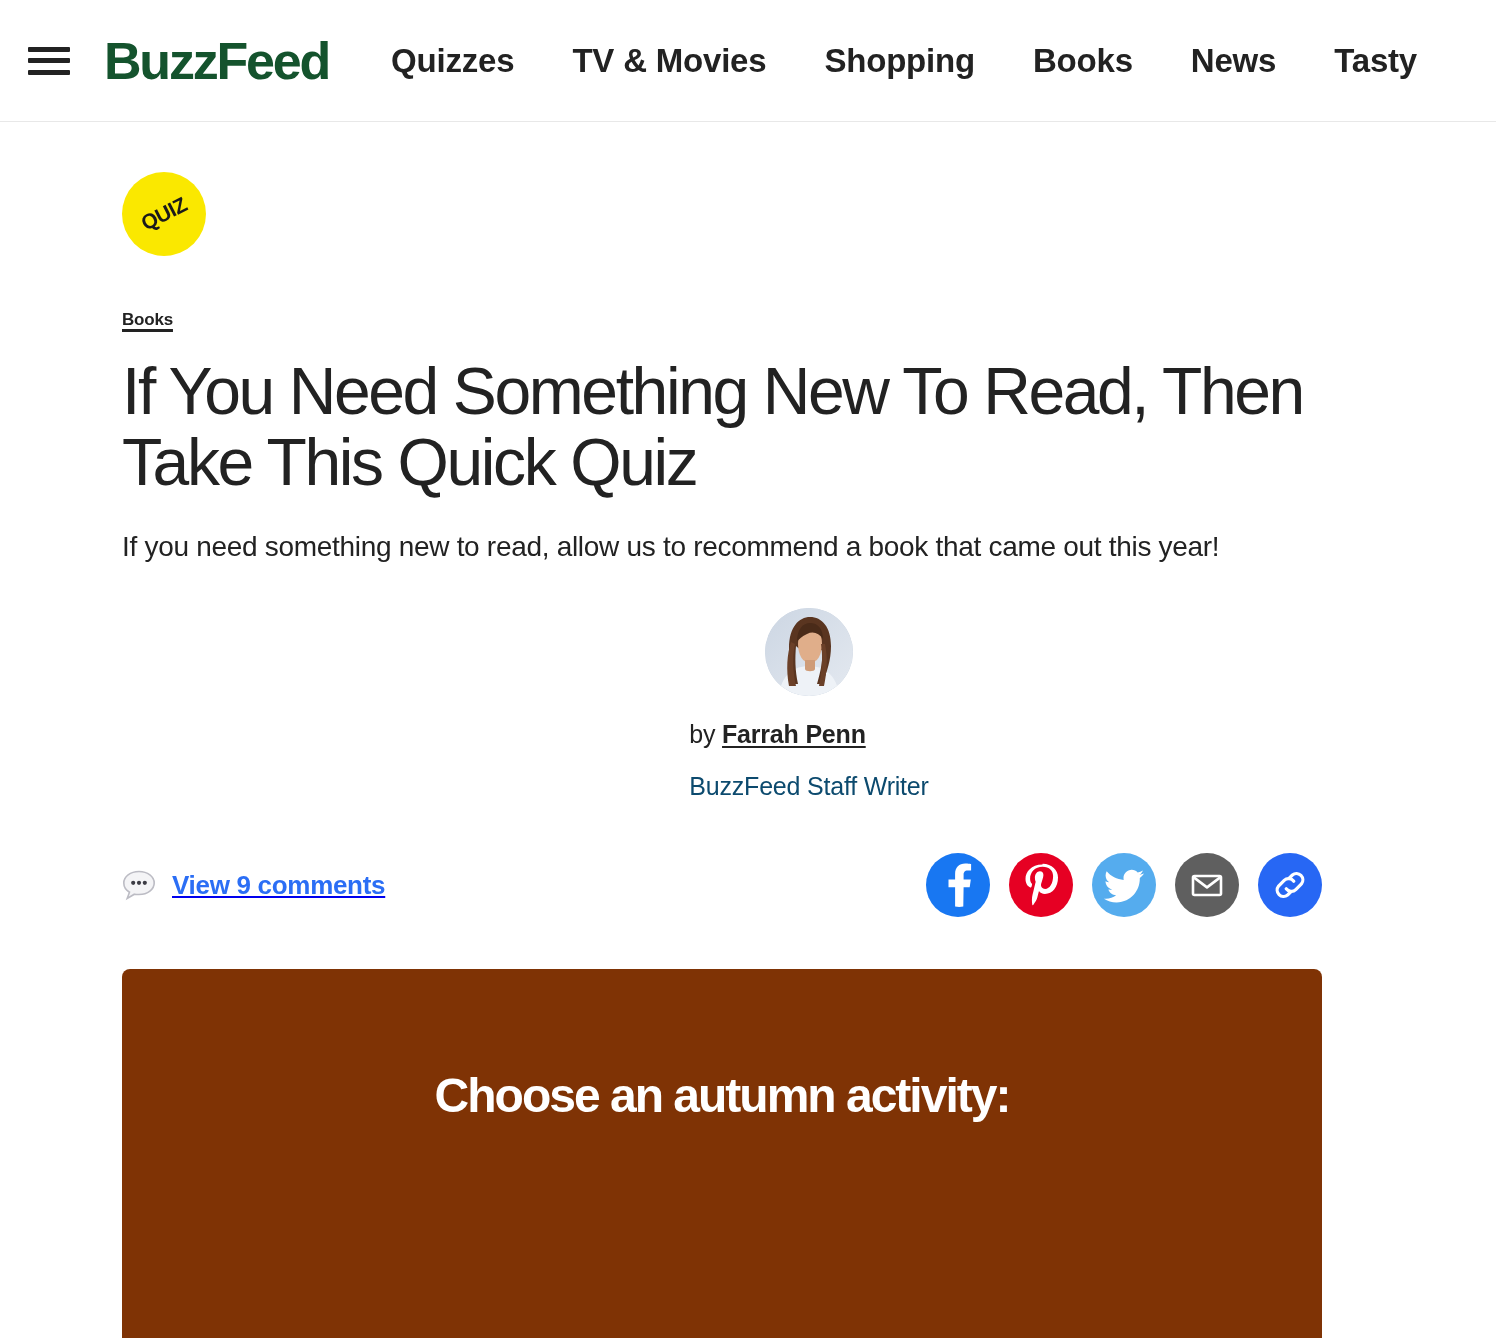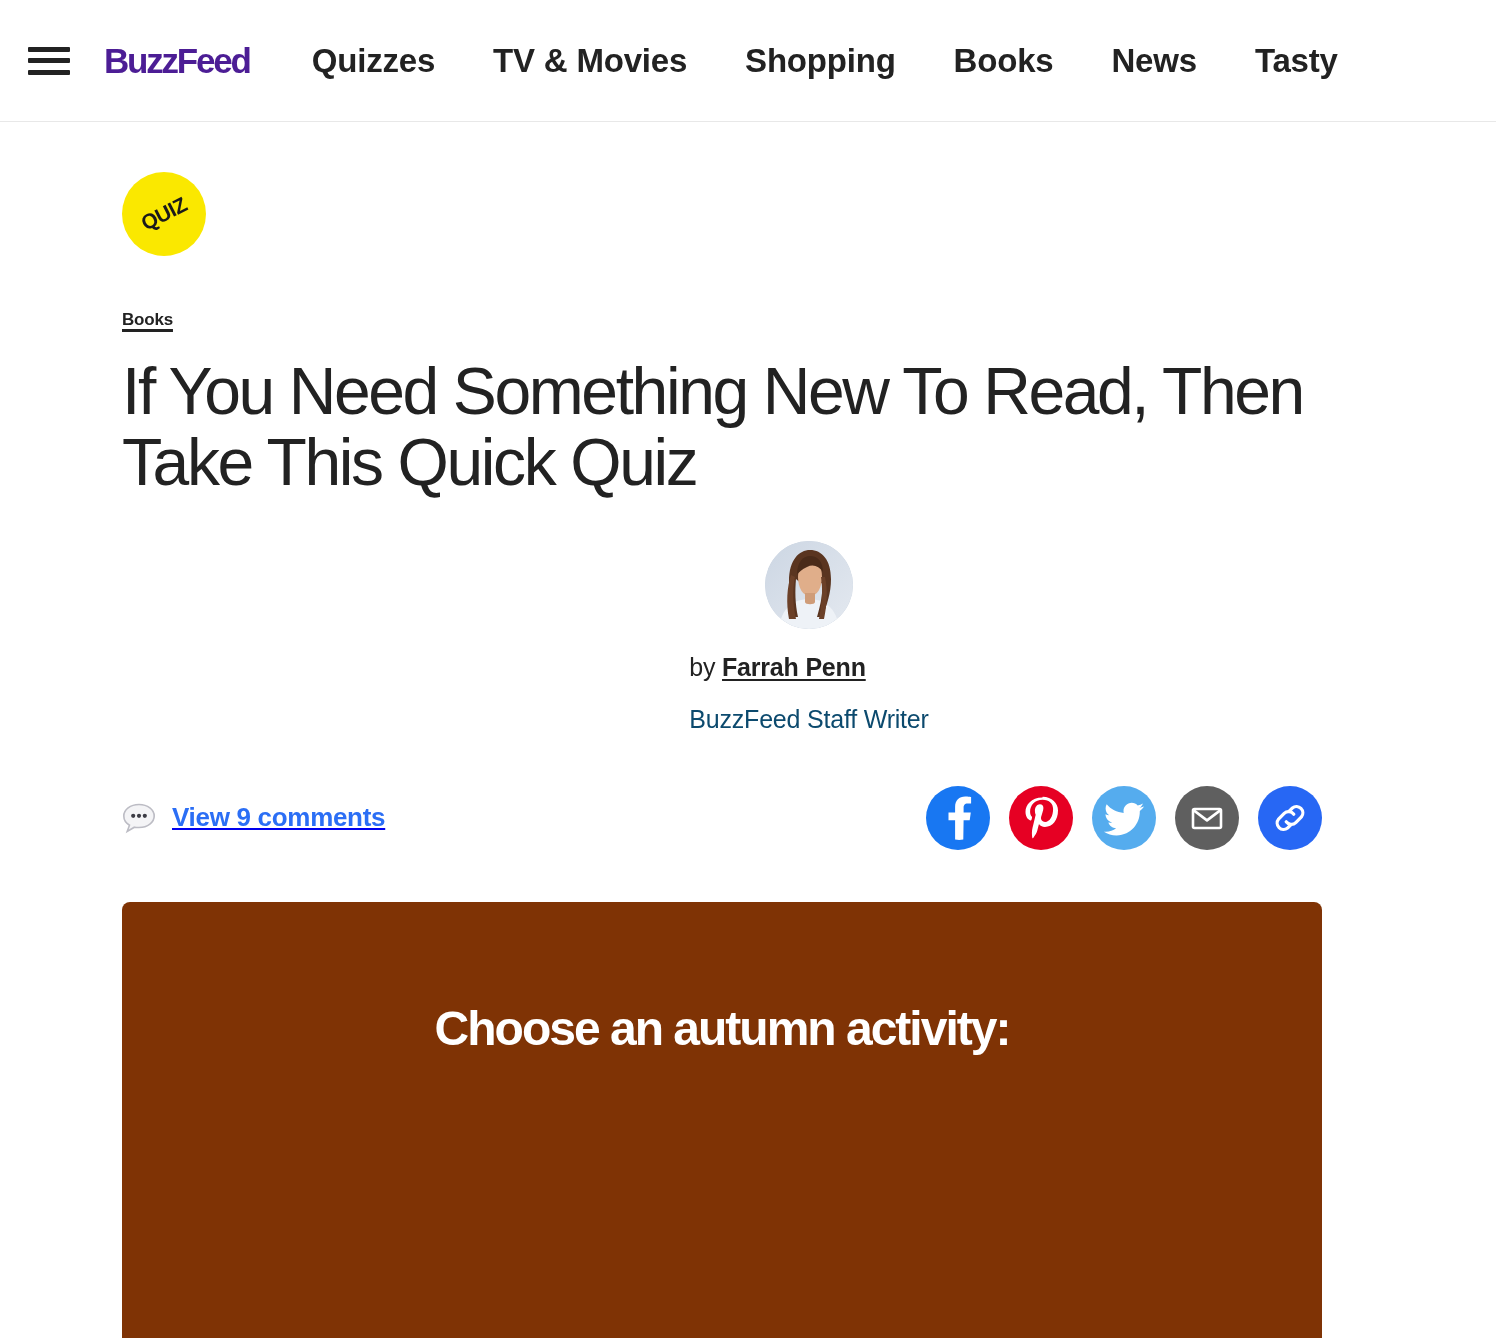--- a/index.html
+++ b/index.html
@@ -39,24 +39,24 @@
     display: block;
     width: 42px;
     height: 5px;
     background: #222222;
     border-radius: 1px;
   }
 
   .brand-logo {
     margin-left: 34px;
     font-family: "Liberation Sans", sans-serif;
-    font-size: 35px;
+    font-size: 52px;
     font-weight: 700;
     letter-spacing: -2.2px;
-    color: #4c1d95;
+    color: #14532d;
     line-height: 1;
     flex: 0 0 auto;
     text-decoration: none;
     white-space: nowrap;
   }
 
   .main-nav {
     display: flex;
     align-items: center;
     margin-left: 62px;
@@ -174,20 +174,21 @@
   .actions-bar {
     margin-top: 50px;
     width: 1200px;
     display: flex;
     align-items: center;
     justify-content: space-between;
   }
 
   .comments-link {
     display: flex;
+    align-items: center;
     gap: 16px;
     cursor: pointer;
   }
   .bubble-icon { width: 34px; height: 32px; flex: 0 0 auto; }
   .comments-label {
     font-size: 26px;
     font-weight: 700;
     color: #2b6ef5;
     letter-spacing: -0.3px;
   }
@@ -259,20 +260,21 @@
 <main class="article-wrap">
 
   <div class="quiz-badge">
     <span class="quiz-badge-text">QUIZ</span>
   </div>
 
   <a href="#" class="category-link">Books</a>
 
   <h1 class="headline">If You Need Something New To Read, Then Take This Quick Quiz</h1>
 
+  <p class="dek">If you need something new to read, allow us to recommend a book that came out this year!</p>
 
   <div class="byline">
 
     <div class="avatar">
       <svg viewBox="0 0 88 88">
         <defs>
           <clipPath id="avclip">
               <circle cx="44" cy="44" r="44"></circle>
             </clipPath>
           <linearGradient id="avbg" x1="0" y1="0" x2="1" y2="1">

